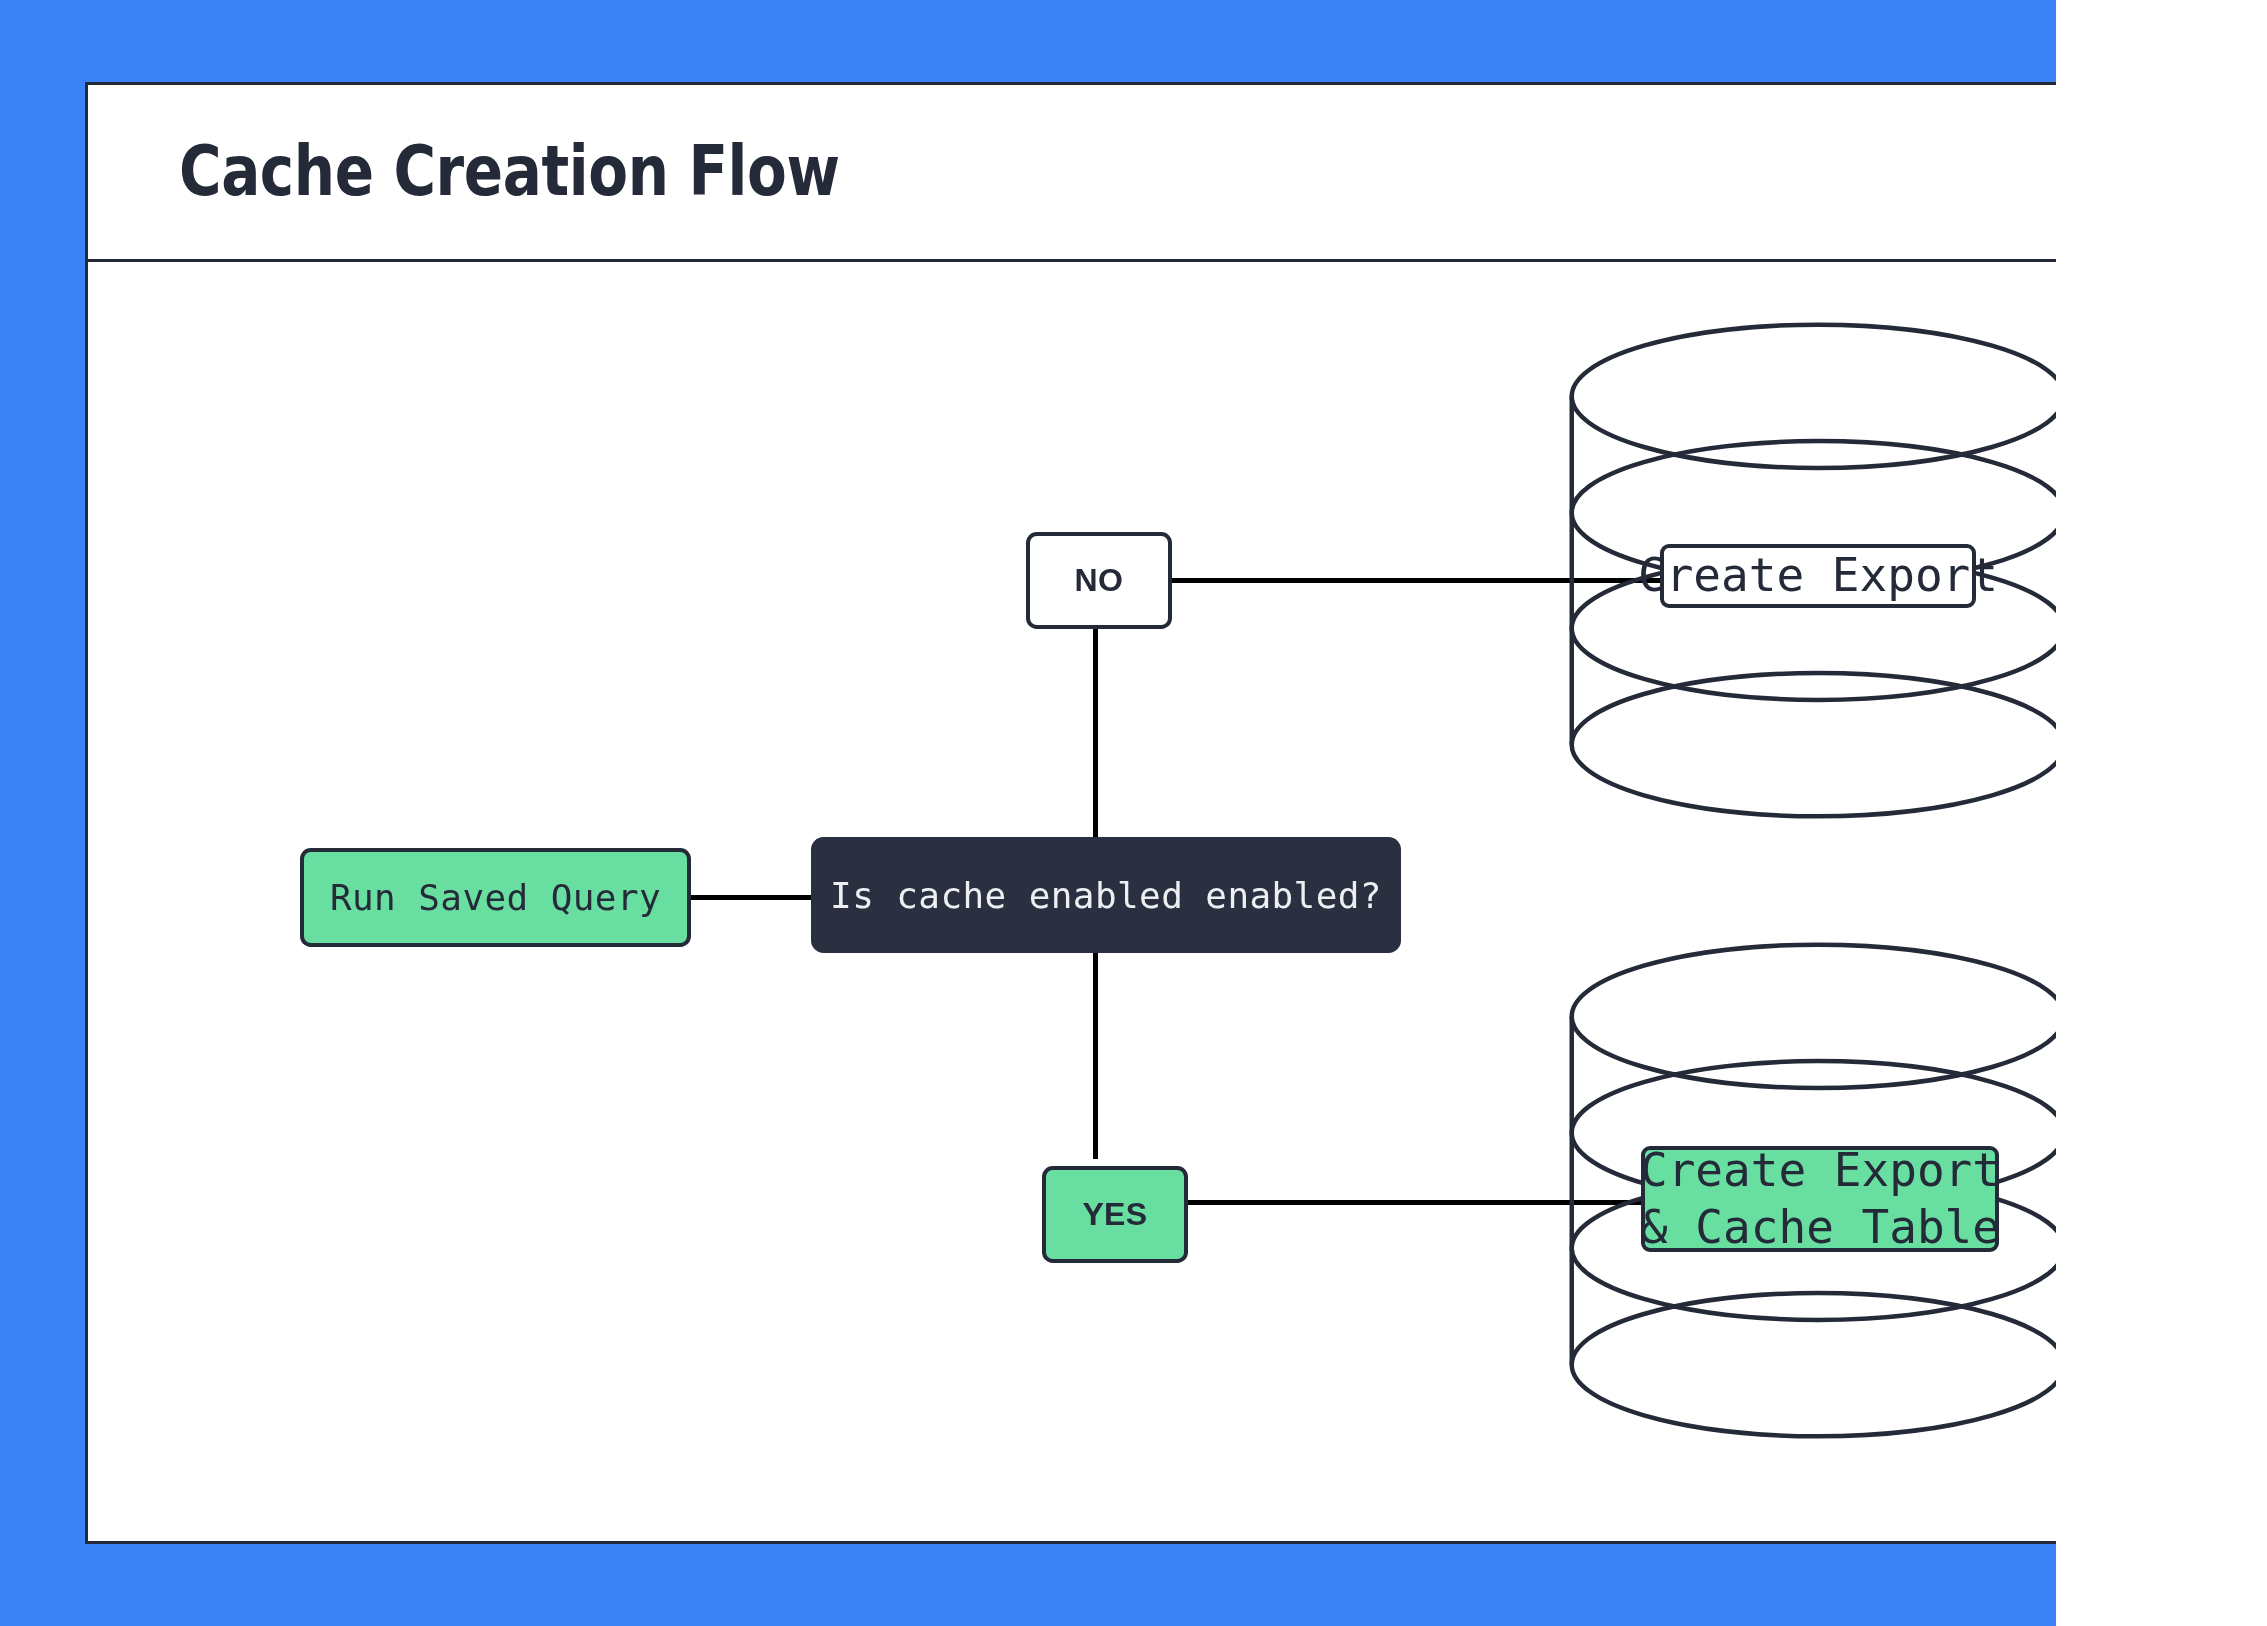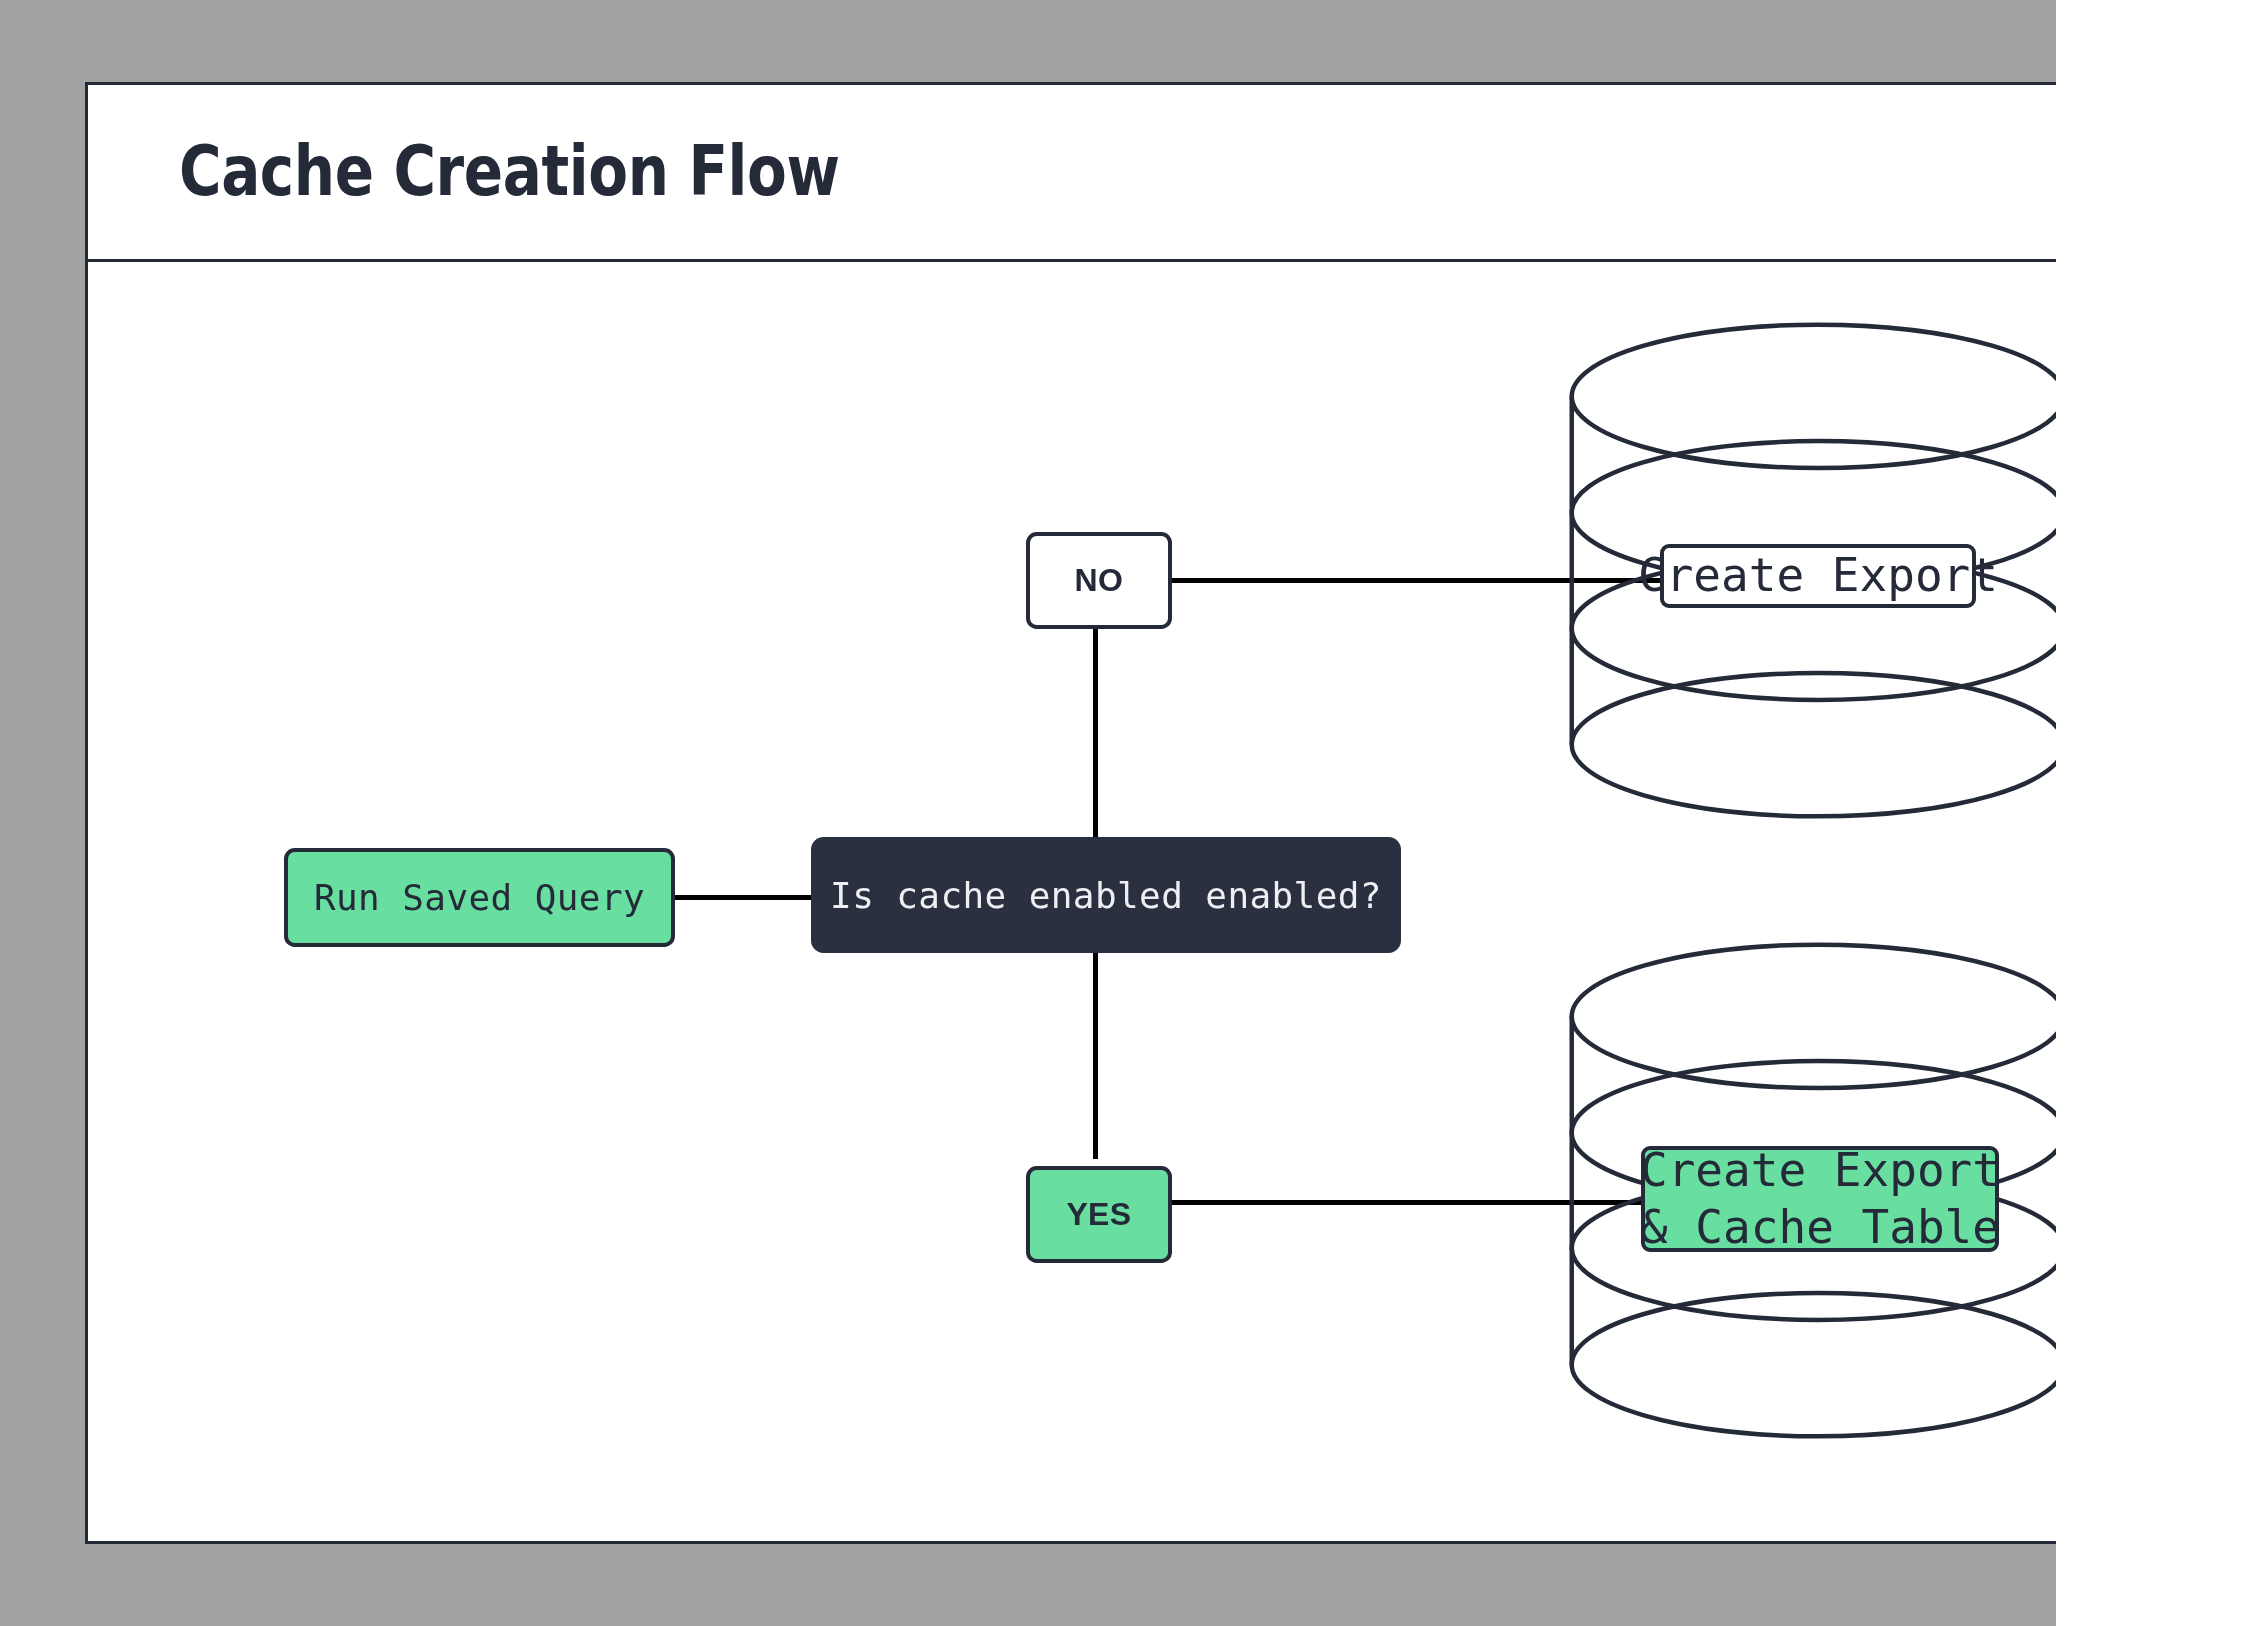--- a/index.html
+++ b/index.html
@@ -12,21 +12,21 @@
     width: 2268px;
     height: 1626px;
     font-family: "Liberation Sans", sans-serif;
     -webkit-font-smoothing: antialiased;
   }
 
   #canvas {
     position: relative;
     width: 2056px;
     height: 1626px;
-    background: #a3a3a3;
+    background: #3b82f6;
     overflow: hidden;
   }
 
   
   .frame {
     position: absolute;
     left: 85px;
     top: 82px;
     width: 2096px;
     height: 1462px;
@@ -89,20 +89,21 @@
   .node.sans {
     font-family: "Liberation Sans", sans-serif;
     font-size: 32px;
     font-weight: 600;
     letter-spacing: 0.4px;
   }
 
   .node.green {
     background: #69DEA1;
     color: #242A38;
+    margin-left: 16px;
   }
   .node.white {
     background: #ffffff;
     color: #242A38;
   }
   .node.dark {
     background: #2A3040;
     border-color: #2A3040;
     color: #EDEFF3;
     border-radius: 12.5px;

